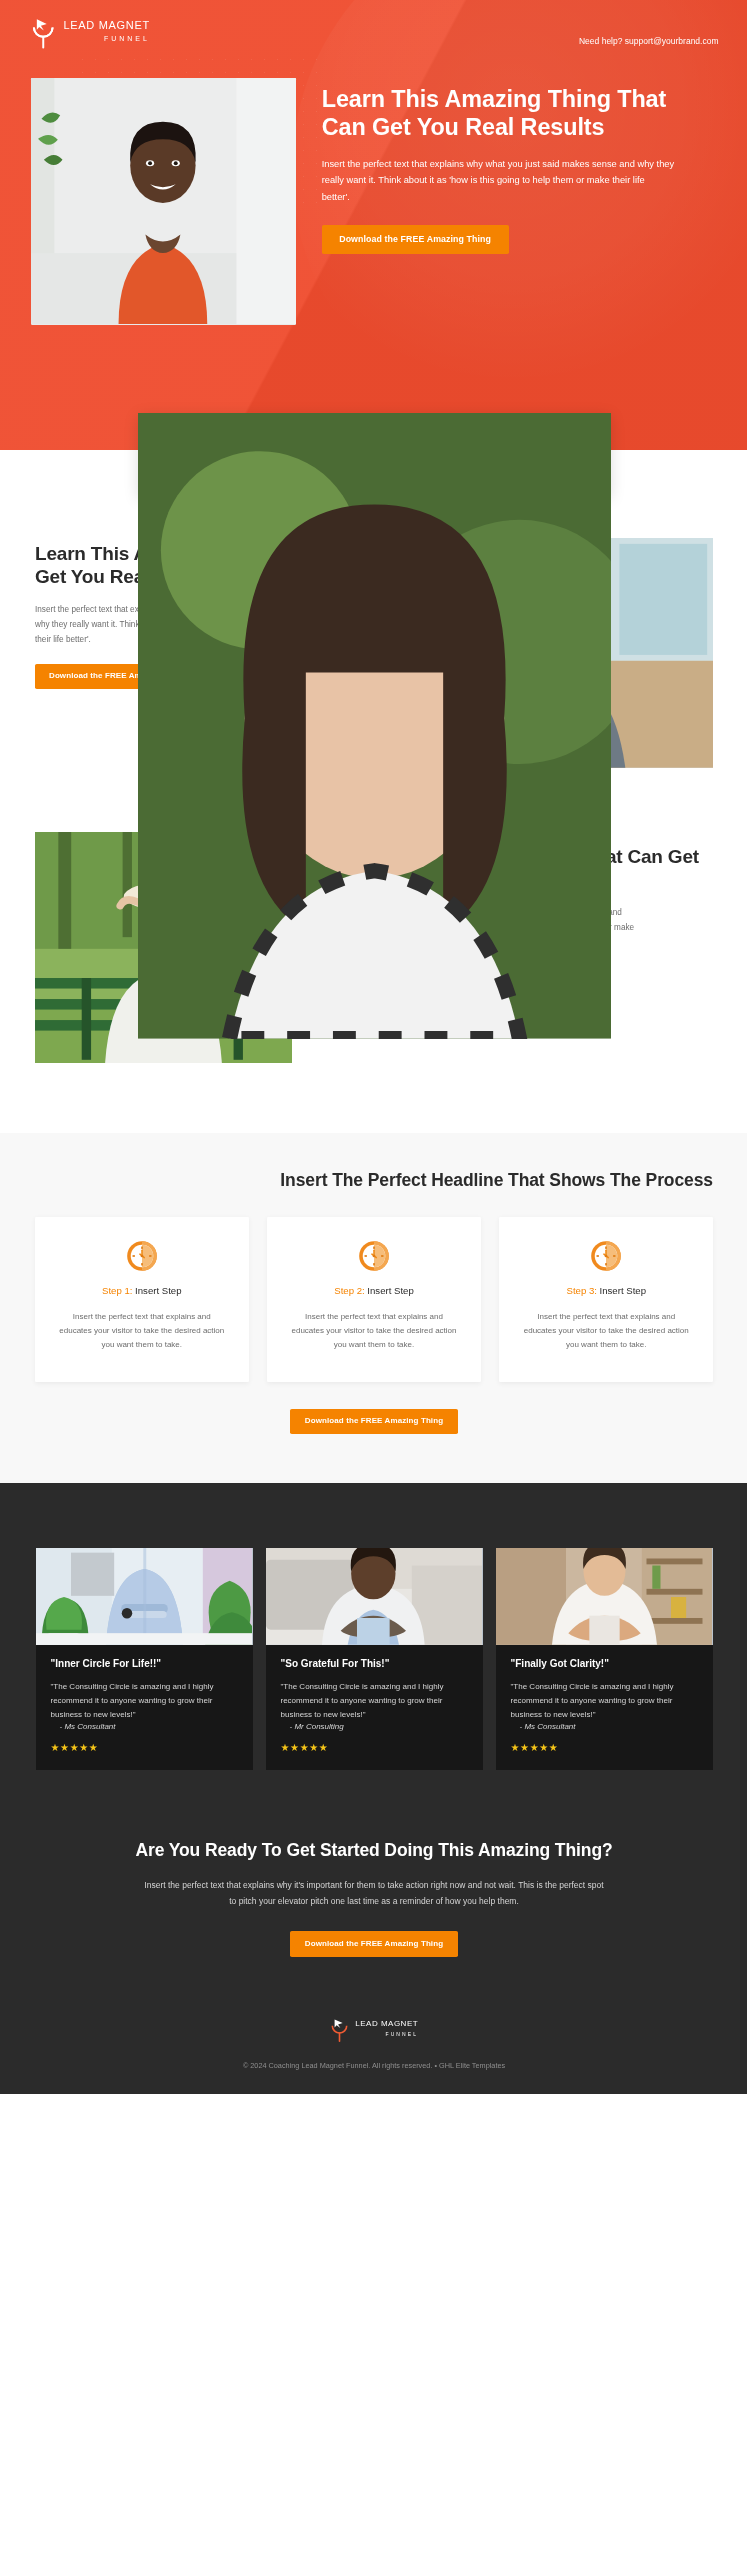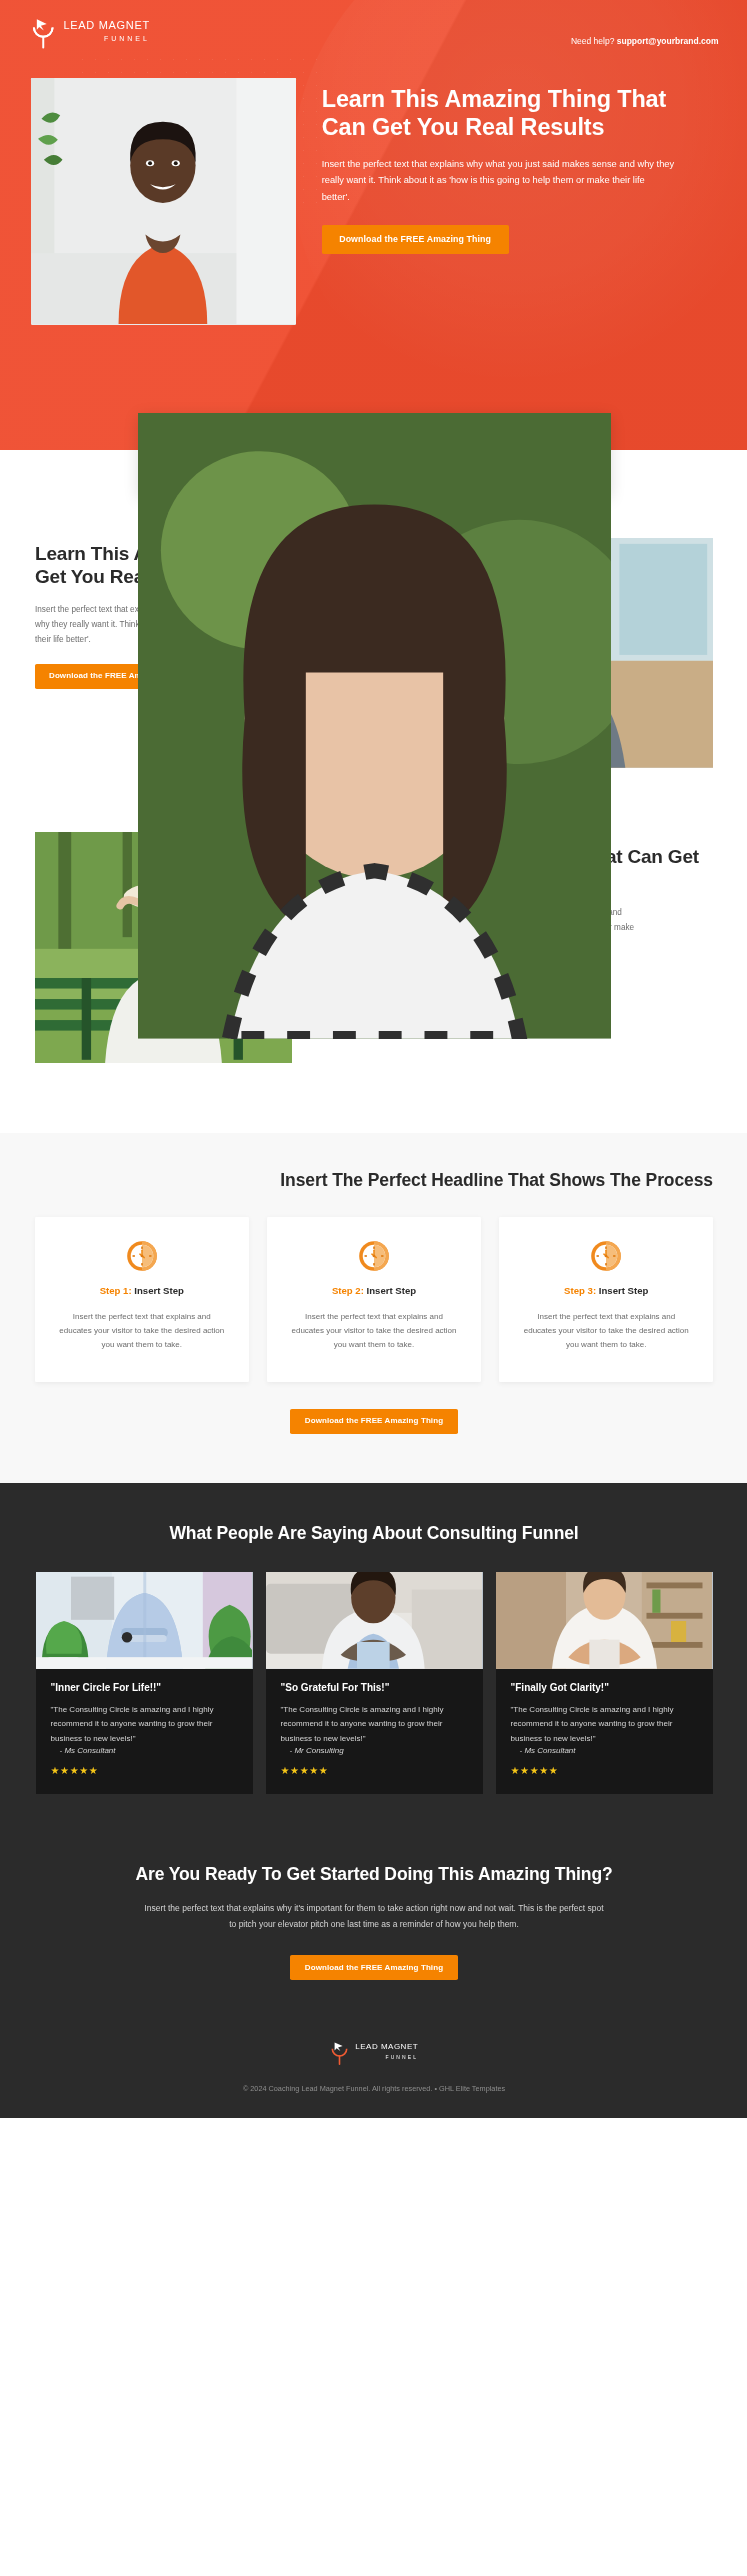--- a/index.html
+++ b/index.html
@@ -50,21 +50,21 @@
   .brand-mark { width: 24.5px; height: 33px; flex: none; }
   .brand-text { padding-top: 2.9px; }
   .brand-name {
     color: #fff; font-size: 11px; letter-spacing: 0.7px; font-weight: 400; line-height: 1.05;
   }
   .brand-sub {
     color: #fff; font-size: 7px; letter-spacing: 3px; font-weight: 400;
     text-align: right; margin-top: 2.9px;
   }
   .help { color: #ffffff; font-size: 8.5px; padding-top: 13px; }
-  .help b { font-weight: 700; }
+  .help b { font-weight: 400; }
 
   .hero-grid {
     display: flex; gap: 26px; align-items: flex-start;
     padding: 27px 5.8px 0 7px;
   }
   .hero-photo {
     width: 265px; height: 247px; flex: none;
     border-radius: 1.2px; overflow: hidden; position: relative;
     background: #e9eaea;
   }
@@ -132,21 +132,21 @@
   }
   .steps {
     display: flex; gap: 18.7px; justify-content: center; margin-top: 24.5px;
   }
   .step-card {
     width: 215px; background: #fff; padding: 23.4px 22px 29px;
     box-shadow: 0 1.2px 5.8px rgba(0,0,0,0.055);
     text-align: center; border-radius: 1.2px;
   }
   .step-icon { margin: 0 auto 13px; width: 32px; height: 32px; }
-  .step-title { font-size: 9.6px; font-weight: 700; color: #2b2b2b; }
+  .step-title { font-size: 9.6px; font-weight: 400; color: #2b2b2b; }
   .step-title em { font-style: normal; color: #f58300; }
   .step-text { font-size: 8px; line-height: 1.78; color: #6d6d6d; margin-top: 14px; }
   .process-cta { text-align: center; margin-top: 27px; }
   .process-cta .btn { font-size: 8px; padding: 8.8px 15px; }
 
   
   .dark { background: #2b2b2b; padding: 39px 0 0; }
   .dark-h2 {
     text-align: center; font-size: 17.5px; line-height: 1.34; font-weight: 700;
     color: #ffffff; letter-spacing: -0.1px;
@@ -410,21 +410,20 @@
 
       </div>
       <div class="process-cta">
         <button class="btn">Download the FREE Amazing Thing</button>
       </div>
     </div>
   </section>
 
   <section class="dark">
     <div class="container">
-      <h2 class="dark-h2">What People Are Saying About Consulting Funnel</h2>
       <div class="tcards">
 
         <div class="tcard">
           <div class="tcard-photo">
             <svg class="ph" viewBox="0 0 372 166" preserveAspectRatio="xMidYMid slice">
               <rect width="372" height="166" fill="#e7eef3"></rect>
               <rect x="0" y="0" width="130" height="166" fill="#dfe8ee"></rect>
               <rect x="286" y="0" width="86" height="166" fill="#d6c8dd"></rect>
               <rect x="60" y="8" width="74" height="74" fill="#c3c9ce"></rect>
               <path d="M10 150 q4 -62 40 -62 q36 0 40 62z" fill="#3d8a3a"></path>

